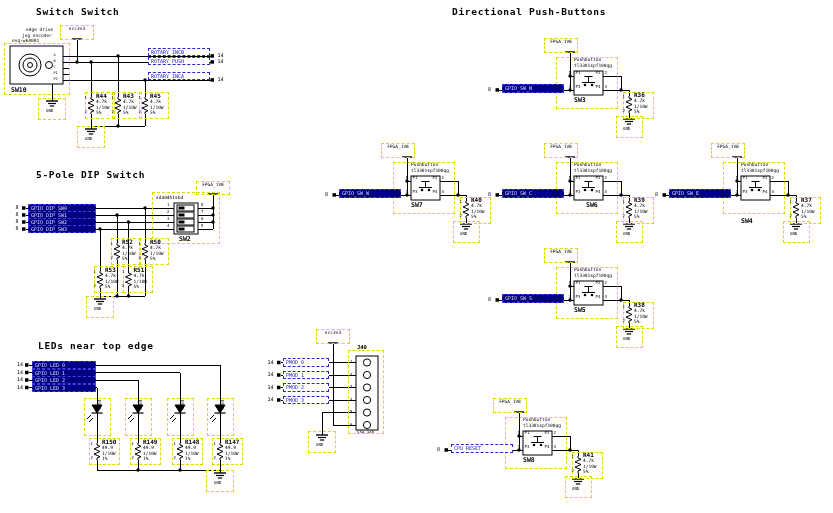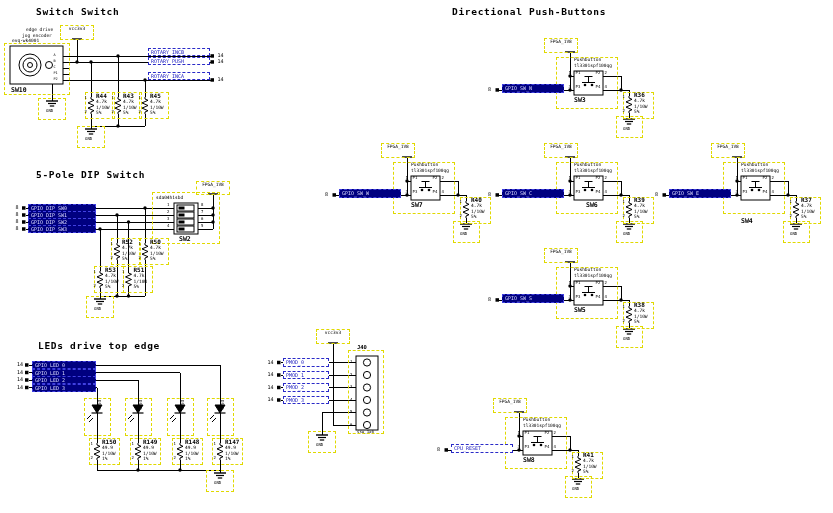--- a/index.html
+++ b/index.html
@@ -327,21 +327,21 @@
       <circle cx="519" cy="450" r="1.7" fill="#000"></circle>
       <circle cx="570" cy="450" r="1.7" fill="#000"></circle>
       <rect x="444.5" y="448.2" width="3.5" height="3.5" fill="#000"></rect>
       <path d="M 578 456 v2 l3 1.3 l-6 2.6 l6 2.6 l-6 2.6 l6 2.6 l-3 1.3 v2" fill="none" stroke="#000" stroke-width="1"></path>
       <line x1="572" y1="479" x2="584" y2="479" stroke="#000" stroke-width="1.4"></line>
       <line x1="574" y1="481.5" x2="582" y2="481.5" stroke="#000" stroke-width="1.2"></line>
       <line x1="575.8" y1="484" x2="580.2" y2="484" stroke="#000" stroke-width="1.2"></line>
     </svg>
   <div class="t title" style="left:36px;top:7px">Switch Switch</div>
   <div class="t title" style="left:36px;top:170px">5-Pole DIP Switch</div>
-  <div class="t title" style="left:38px;top:341px">LEDs drive top edge</div>
+  <div class="t title" style="left:38px;top:341px">LEDs near top edge</div>
   <div class="t title" style="left:452px;top:7px">Directional Push-Buttons</div>
 <div class="ybox" style="left: 60px; top: 25px; width: 34px; height: 15px;"></div>
     <div class="t f45 ctr" style="left: 60px; top: 27px; width: 34px;">vcc3v3</div>
     <div class="ybox" style="left: 4px; top: 43px; width: 66px; height: 52px;"></div>
     <div class="t f45" style="left: 26px; top: 28px;">edge drive</div>
     <div class="t f45" style="left: 22px; top: 33.5px;">jog encoder</div>
     <div class="t f45" style="left: 12px; top: 39px;">evq-wk4001</div>
     <div class="t f65 b" style="left: 11px; top: 86.5px;">SW10</div>
     <div class="t f35" style="left: 53.5px; top: 54px;">A</div>
     <div class="t f35" style="left: 53.5px; top: 60px;">B</div>

